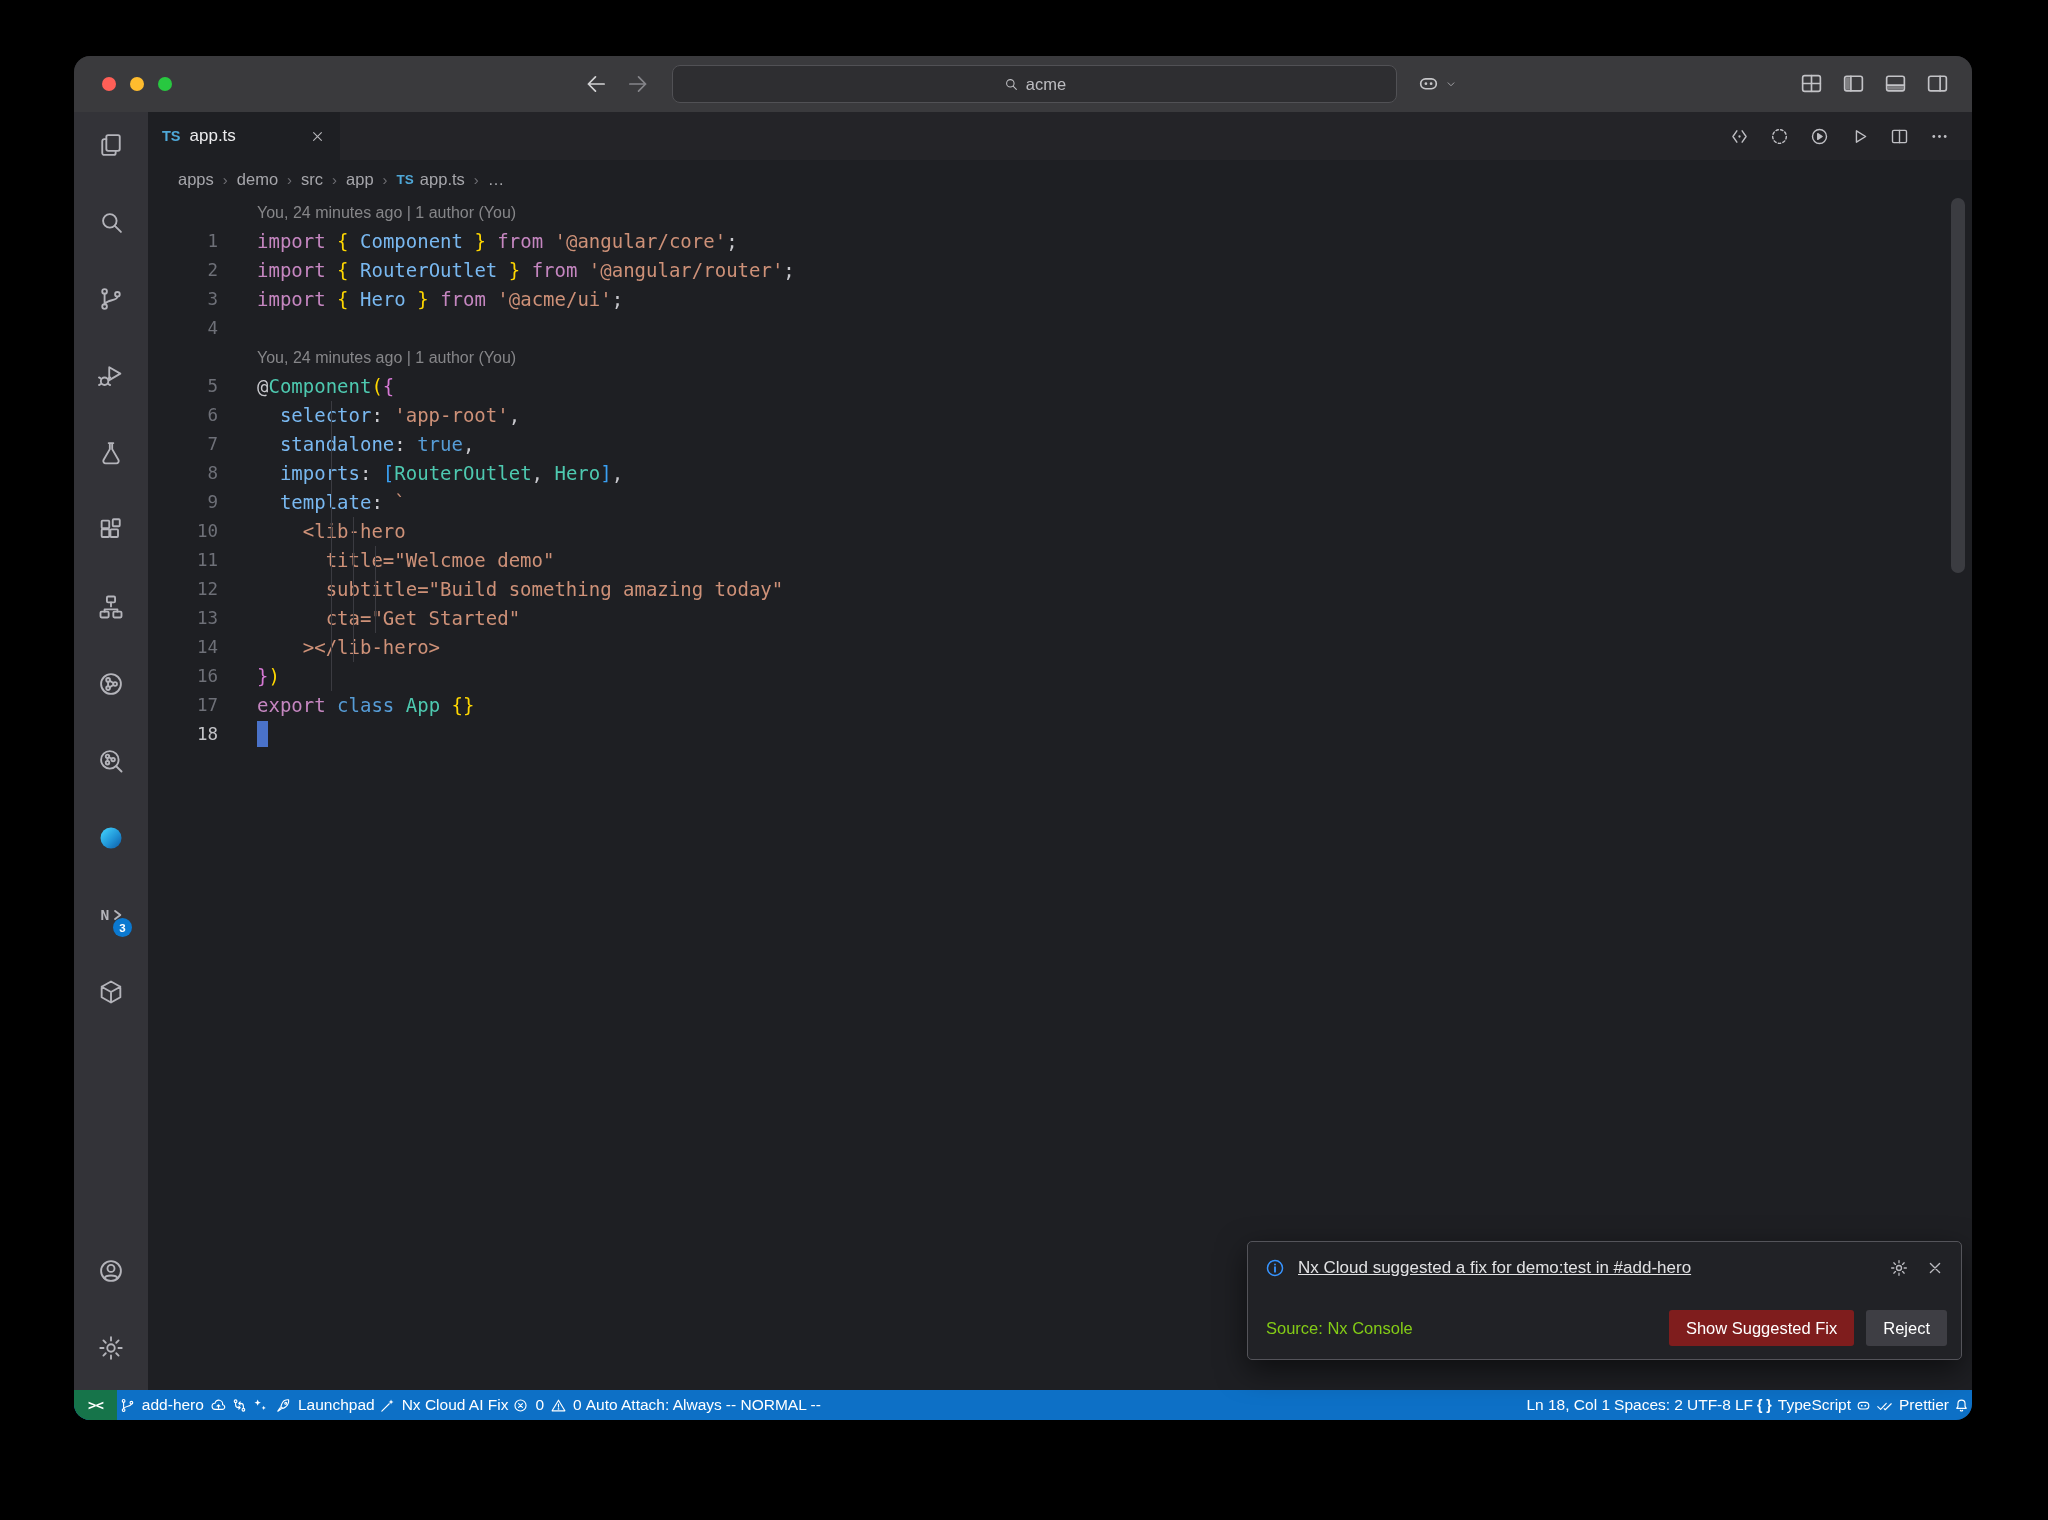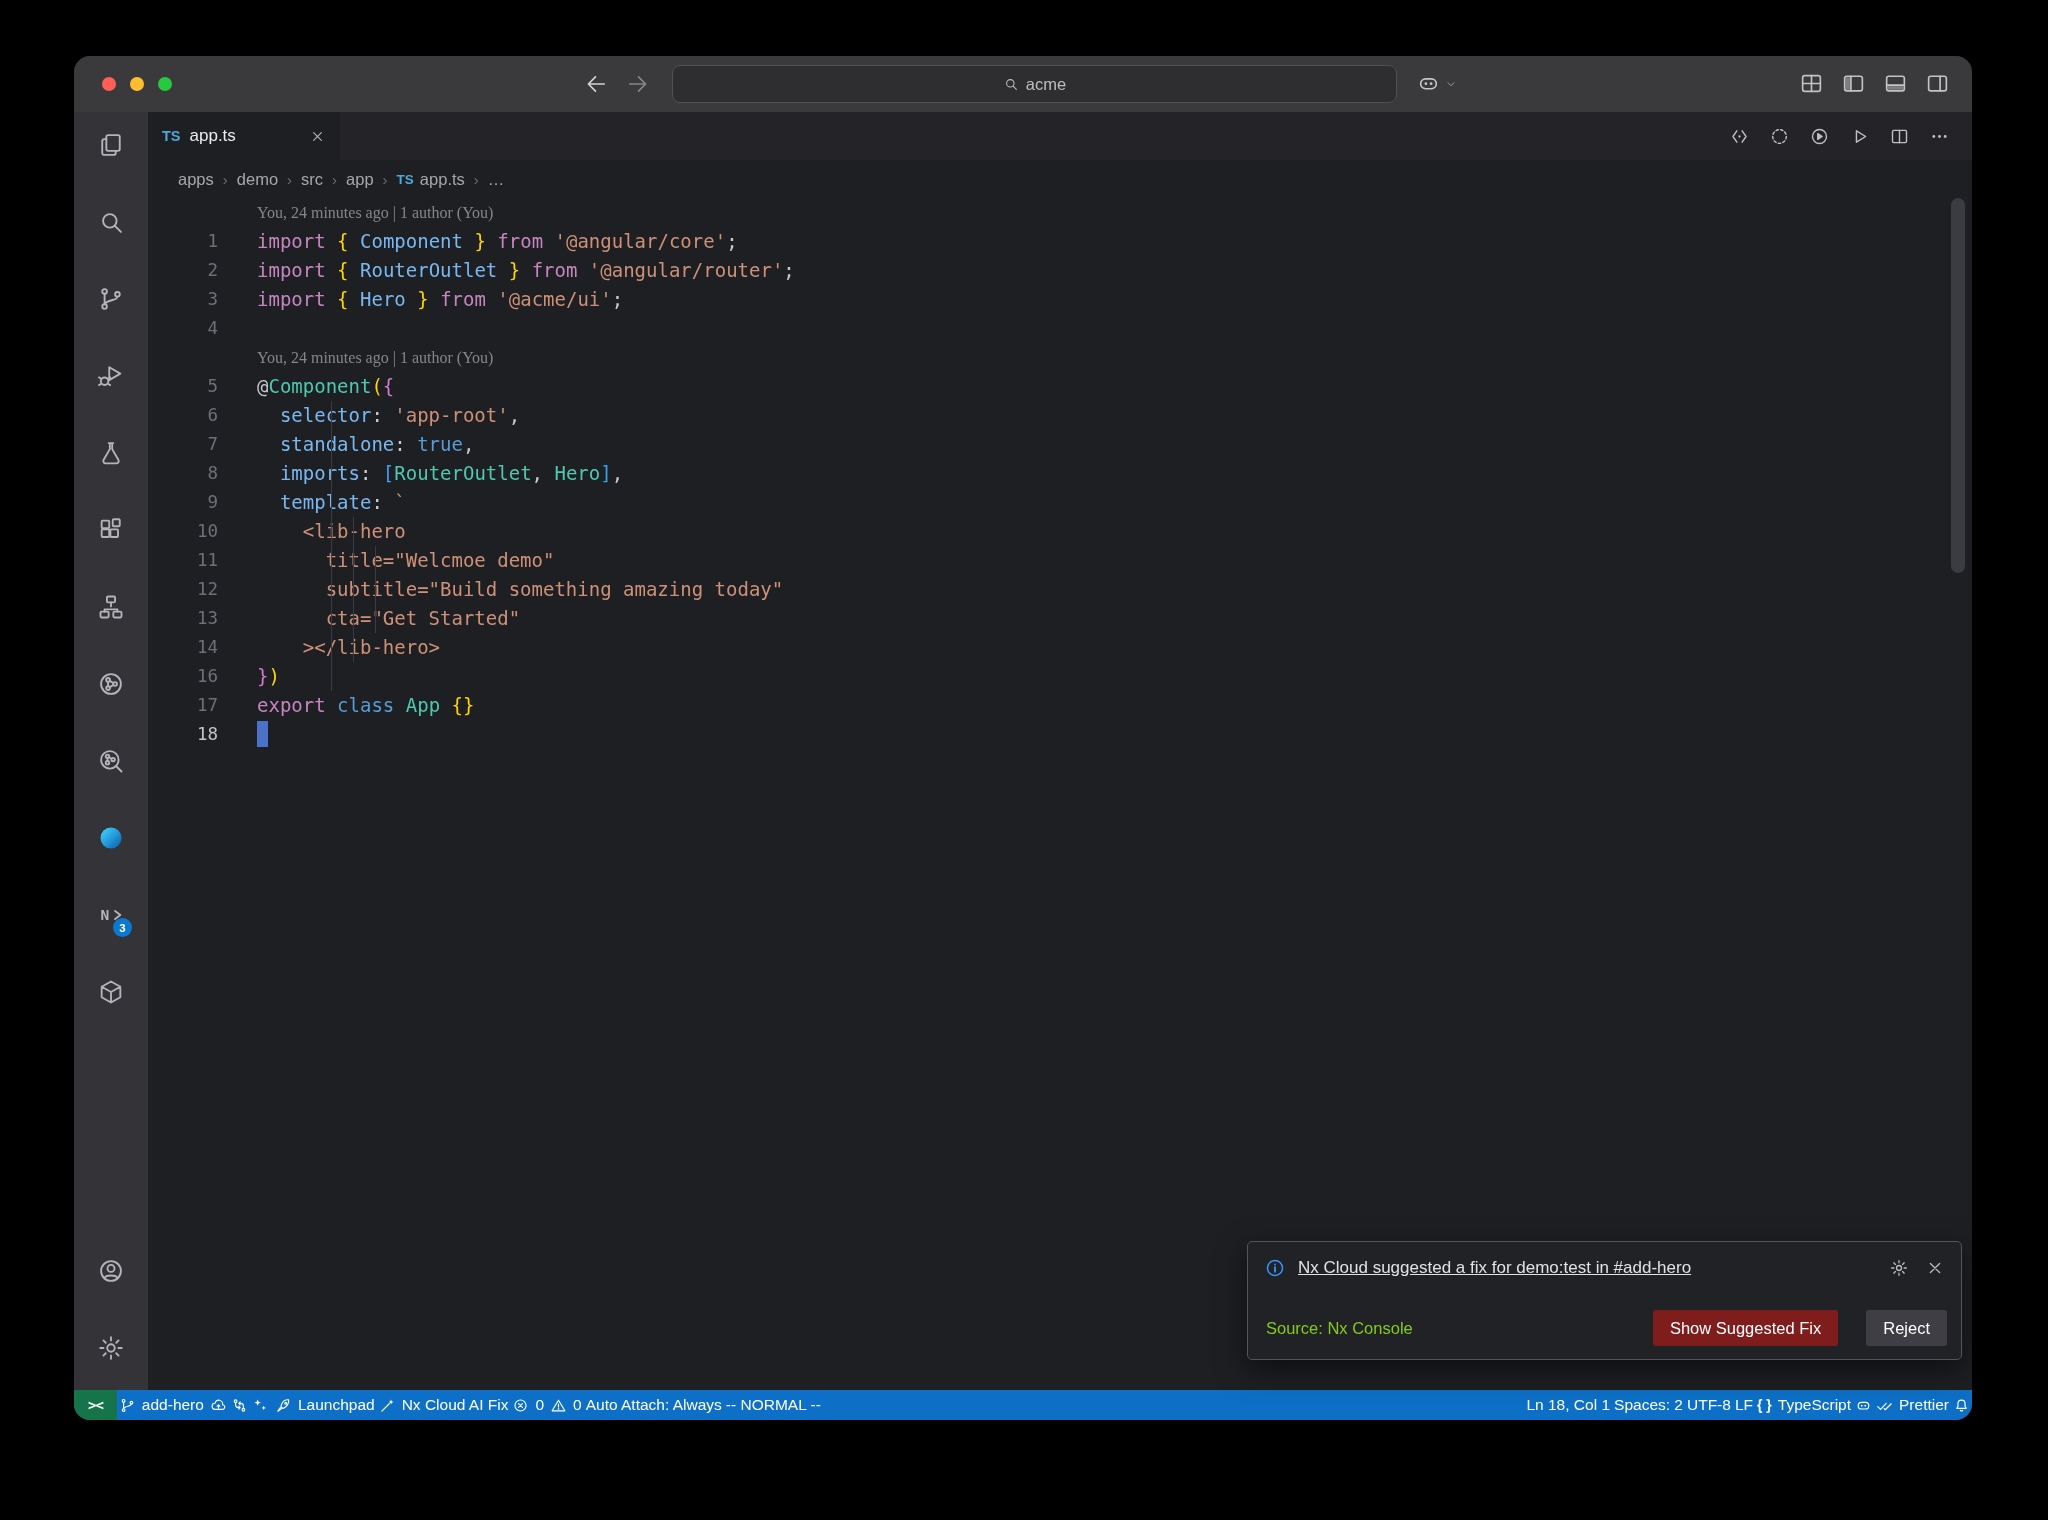--- a/index.html
+++ b/index.html
@@ -61,21 +61,21 @@
   .crumb-file { display:flex; gap:6px; align-items:center; }
 
   
   .code-area { position:relative; flex:1; overflow:hidden; background:#1e1f23;
     font-family:"DejaVu Sans Mono",monospace; font-size:19px; }
   .crow { display:flex; height:29px; line-height:29px; white-space:pre; }
   .ln { width:70px; text-align:right; color:#6e7078; flex:0 0 auto;
     font-family:"DejaVu Sans Mono",monospace; font-size:17.5px; }
   .ln.act { color:#c4c4c8; }
   .lc { padding-left:39px; }
-  .lc.blame { color:#868689; font-family:Liberation Serif, serif;
+  .lc.blame { color:#868689; font-family:Liberation Sans, sans-serif;
     font-size:16px; }
   .tk-kw  { color:#c586c0; }
   .tk-kw2 { color:#569cd6; }
   .tk-blue{ color:#79b8f0; }
   .tk-teal{ color:#4ec9b0; }
   .tk-str { color:#ce9178; }
   .tk-bool{ color:#569cd6; }
   .tk-p   { color:#c9c9ce; }
   .tk-b1  { color:#ffd700; }
   .tk-b2  { color:#d678d4; }
@@ -94,21 +94,21 @@
   .notif-head .info { width:22px; height:22px; color:#3794ff; flex:0 0 auto; }
   .notif-title { color:#e2e2e4; font-size:17px; flex:1;text-decoration:underline; }
   .notif-head .hicon { width:20px; height:20px; color:#bababf; }
   .notif-head .hicon.gear { margin-right:4px; }
   .notif-foot { position:absolute; left:0; right:0; bottom:0; display:flex; align-items:center;
     padding:0 14px 13px 18px; }
   .notif-src { color:#84cc16; font-size:16.5px; }
   .btn { height:36px; border-radius:3px; display:flex; align-items:center; padding:0 17px;
     color:#fff; font-size:16.5px; }
   .btn.primary { background:#7f1d1d; margin-left:auto; }
-  .btn.secondary { background:#3e3e44; margin-left:28px; }
+  .btn.secondary { background:#3e3e44; margin-left:12px; }
 
   
   .statusbar { height:30px; background:#0d70c6; display:flex; align-items:stretch;
     color:#fff; font-size:15.5px; flex:0 0 auto; }
   .sb-item { display:flex; align-items:center; gap:6px; padding:0 2px; white-space:nowrap; }
   .sb-item svg { width:17px; height:17px; }
   .sb-item.remote { background:#16744a; padding:0 14px; font-family:"DejaVu Sans Mono",monospace;
     font-weight:bold; font-size:14px; letter-spacing:-1px; }
   .sb-right { margin-left:auto; display:flex; align-items:stretch; }
   .sb-txt-icon { font-weight:bold; font-size:14px; }

